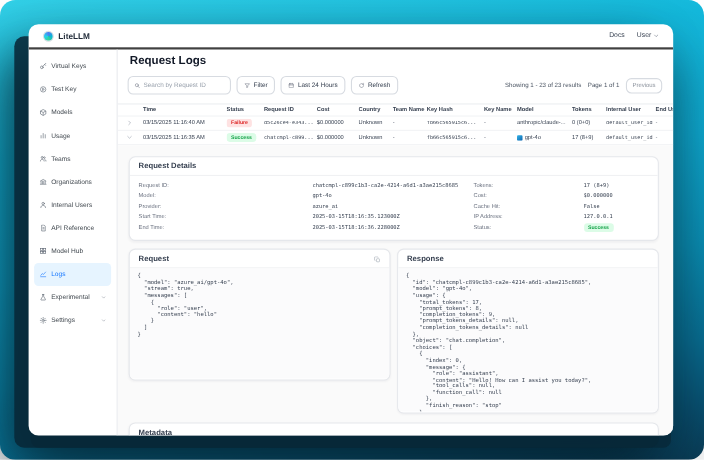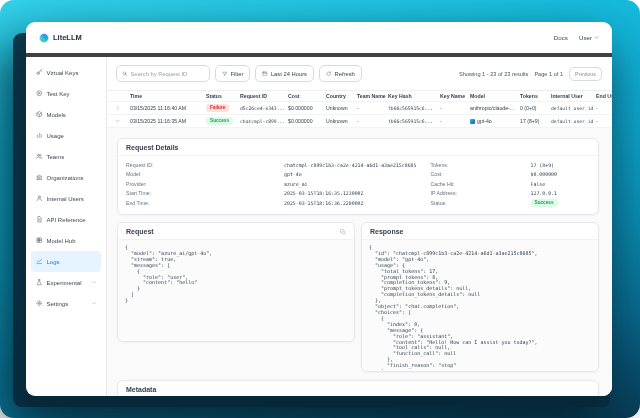--- a/index.html
+++ b/index.html
@@ -3,21 +3,21 @@
 <meta charset="utf-8">
 <style>
   *{box-sizing:border-box;margin:0;padding:0}
   html,body{width:640px;height:418px;overflow:hidden}
   body{font-family:"Liberation Sans",sans-serif;background:#ffffff;position:relative}
   .bg{position:absolute;inset:0;border-radius:14px;overflow:hidden;
       background:linear-gradient(168deg,#33d2e9 0%,#14b9dc 26%,#10abd2 46%,#0c92b8 64%,#0a7095 80%,#0a5374 91%,#0b3d57 100%);}
   .window{position:absolute;left:26px;top:22px;width:586px;height:374px;background:#fff;border-radius:9px;overflow:hidden;
       box-shadow:-13px 11px 0 rgba(8,40,56,.88), 0 13px 0 -2px rgba(8,40,56,.8), -26px 26px 46px rgba(4,26,38,.6), 0 28px 55px rgba(4,26,38,.6);}
   
-  .hdr{height:35px;display:flex;align-items:center;padding:0 13px;border-bottom:4px solid #404040}
+  .hdr{height:23px;display:flex;align-items:center;padding:0 13px;border-bottom:2px solid #404040}
   .logo{display:flex;align-items:center;gap:4px}
   .logo-dot{width:10px;height:10px;border-radius:50%;background:conic-gradient(#4f7df3,#06b6d4,#34d399,#22d3ee,#4f7df3);border:1px solid #d8dde3}
   .logo-txt{font-size:7.5px;font-weight:700;color:#1f2937}
   .hdr-right{margin-left:auto;display:flex;align-items:center;gap:11px;font-size:6.2px;color:#374151}
   .usr{display:flex;align-items:center;gap:2px;cursor:pointer}
   
   .body-row{display:flex;height:351px}
   .sidebar{width:81px;border-right:1px solid #e8eaee;padding-top:5px;flex-shrink:0}
   .side-item{display:flex;align-items:center;gap:4px;height:21px;margin:0 5px;padding:0 5px;border-radius:4px;font-size:6px;color:#41484f;cursor:pointer;white-space:nowrap}
   .side-item .si{display:flex;color:#5a6370}
@@ -214,20 +214,21 @@
         <span>Settings</span>
         <span class="chev">
             <svg viewBox="0 0 24 24" fill="none" stroke="currentColor" stroke-width="2.5" stroke-linecap="round" stroke-linejoin="round" style="width:4.5px;height:4.5px">
               <path d="M5 9l7 7 7-7"></path>
             </svg>
           </span>
       </div>
     </div>
 
     <div class="main">
+      <div class="pg-title">Request Logs</div>
 
       <div class="toolbar">
         <div class="search">
           <span class="ic">
               <svg viewBox="0 0 24 24" fill="none" stroke="currentColor" stroke-width="2" stroke-linecap="round" style="width:5.5px;height:5.5px">
                 <circle cx="10.5" cy="10.5" r="6"></circle>
                 <path d="M15 15l5.5 5.5"></path>
               </svg>
             </span>
           <input type="text" placeholder="Search by Request ID" style="">

